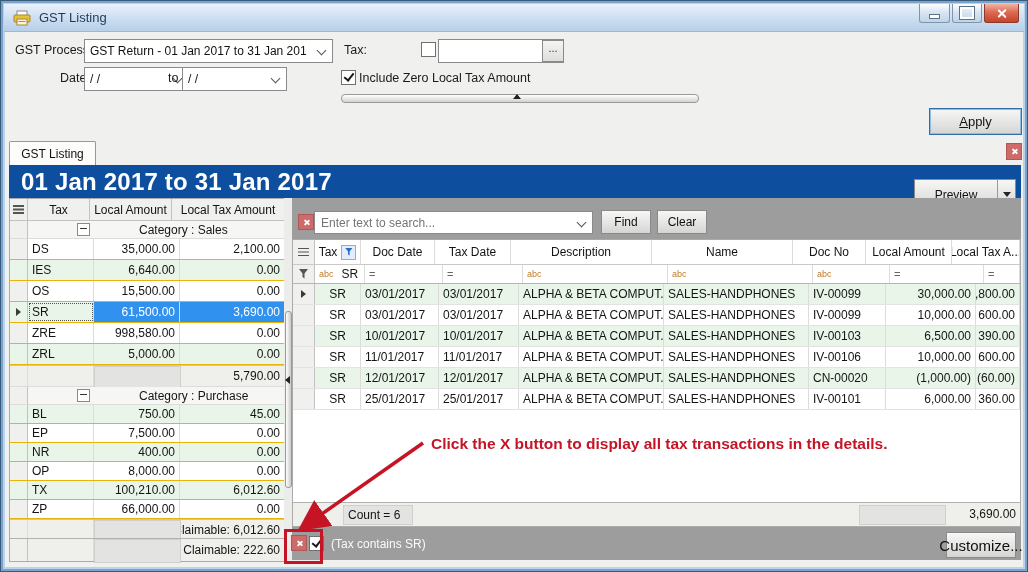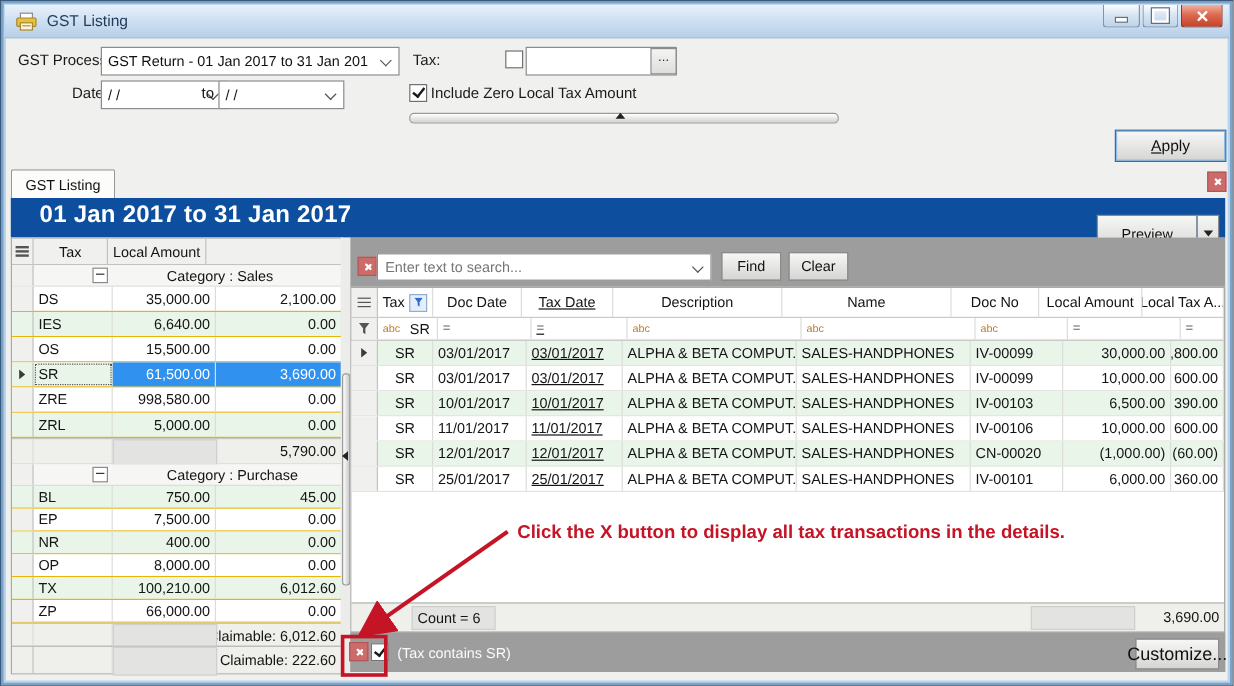--- a/index.html
+++ b/index.html
@@ -44,21 +44,21 @@
   
   .tab{position:absolute;left:8px;top:140px;width:85px;height:24px;background:#fcfcfb;
     border:1px solid #989898;border-bottom:none;border-radius:2px 2px 0 0;
     font-size:12px;display:flex;align-items:center;justify-content:center;color:#111;}
   .xsm{background:#cd6b6b;border:1px solid #b05858;display:flex;align-items:center;justify-content:center;}
   .xsm .xbars{width:7px;height:7px}
   .xsm .xbars::before,.xsm .xbars::after{left:3px;width:1.6px;height:7px;}
   .tab-x{position:absolute;left:1005px;top:142px;width:14px;height:15px;}
   
   .rheader-bar{position:absolute;left:8px;top:164px;width:1012px;height:33px;background:#0d4f9e;}
-  .rheader-title{position:absolute;left:12px;top:3px;color:#fff;font-size:20px;font-weight:bold;letter-spacing:.2px;margin-left:12px;}
+  .rheader-title{position:absolute;left:12px;top:3px;color:#fff;font-size:24px;font-weight:bold;letter-spacing:.2px;}
   .preview{position:absolute;left:905px;top:2px;height:29px;display:flex;margin-top:12px;}
   .preview-main{width:82px;height:29px;border-right:none;}
   .preview-arrow{width:17px;height:29px;border-left:1px solid #9a9a9a;}
   .tri-down{width:0;height:0;border-left:4px solid transparent;border-right:4px solid transparent;border-top:5px solid #222;}
   .tri-left{width:0;height:0;border-top:4px solid transparent;border-bottom:4px solid transparent;border-right:5px solid #222;}
   .tri-right{width:0;height:0;border-top:4px solid transparent;border-bottom:4px solid transparent;border-left:5px solid #3a3a3a;}
   
   .hamburger{width:11px;height:1.5px;background:#555;box-shadow:0 3.5px 0 #555,0 7px 0 #555;margin-top:-7px;}
   .funnel{width:10px;height:10px;background:#555;clip-path:polygon(5% 0,95% 0,60% 45%,60% 95%,40% 80%,40% 45%);}
   .filter-ic{width:13px;height:13px;background:#e4eefb;border:1px solid #8fafd2;display:flex;align-items:center;justify-content:center;}
@@ -100,21 +100,21 @@
   .search-combo{position:absolute;left:22px;top:13px;width:277px;height:21px;background:#fff;border:1px solid #8a8a8a;}
   .search-combo input{position:absolute;inset:0;border:none;outline:none;padding:0 20px 0 6px;font-size:12px;
     font-family:"Liberation Sans",sans-serif;color:#333;background:transparent;}
   .gridzone{position:absolute;left:0;top:41px;right:0;bottom:33px;background:#fff;border:1px solid #aaaaa8;
     display:flex;flex-direction:column;}
   .rrowline{display:flex;flex:none;}
   .rc{height:100%;display:flex;align-items:center;border-right:1px solid #dcdcda;overflow:hidden;white-space:nowrap;flex:none;}
   .r0{width:21px;background:#f0f0ee;border-right:1px solid #c2c2c2;justify-content:center;}
   .r1{width:45px;justify-content:center;}
   .r2{width:73px;padding-left:4px;}
-  .r3{width:75px;padding-left:4px;text-decoration:underline;}
+  .r3{width:75px;padding-left:4px;}
   .r4{width:140px;padding-left:4px;}
   .r5{width:140px;padding-left:4px;}
   .r6{width:72px;padding-left:4px;}
   .r7{width:85px;justify-content:flex-end;padding-right:4px;}
   .r8{flex:1;justify-content:flex-end;padding-right:4px;}
   .dheader{height:24px;border-bottom:1px solid #c9c9c7;}
   .dheader .rc{justify-content:center;padding:0;gap:4px;}
   .dfilter{height:18px;border-bottom:1px solid #b5b5b3;}
   .dfilter .rc{gap:8px;padding-left:4px;justify-content:flex-start;}
   .rrow{height:20px;border-bottom:1px solid #e3e3e1;background:#fff;}
@@ -219,20 +219,21 @@
     </div>
   </div>
 
   <div class="lpanel">
     <div class="lheader">
       <div class="lc c0">
           <div class="hamburger"></div>
         </div>
       <div class="lc c1">Tax</div>
       <div class="lc c2" style="justify-content:center">Local Amount</div>
+      <div class="lc c3" style="justify-content:center">Local Tax Amount</div>
     </div>
 
     <div class="lgroup">
       <div class="lc c0" style="height:100%"></div>
       <div class="collapse"></div>
       <span>Category : Sales</span>
     </div>
 
     <div class="lrow">
       <div class="lc c0"></div>

